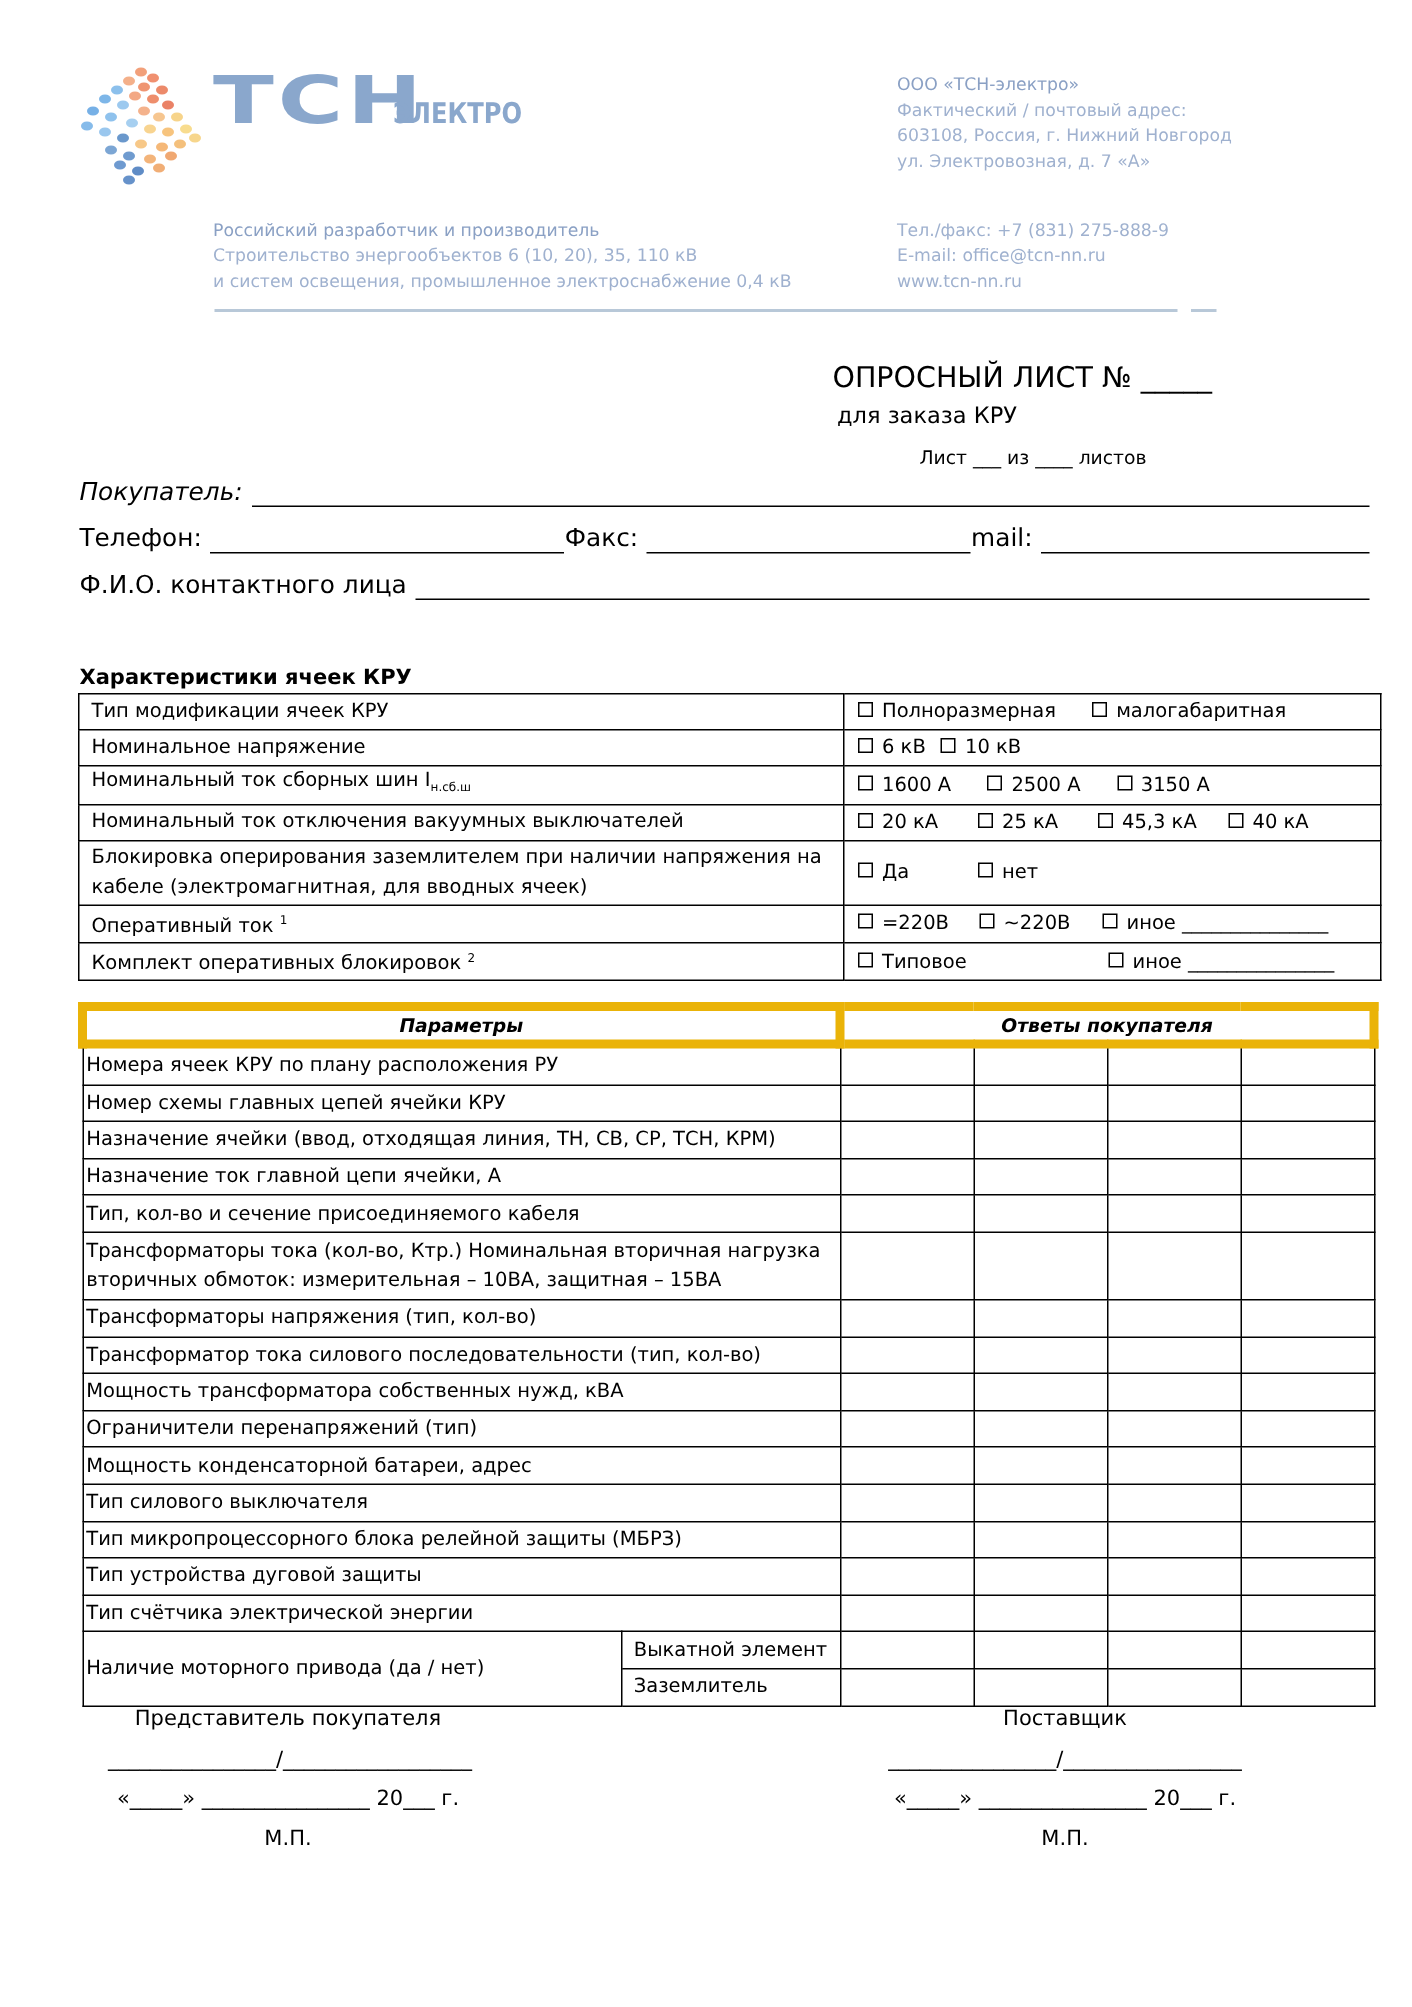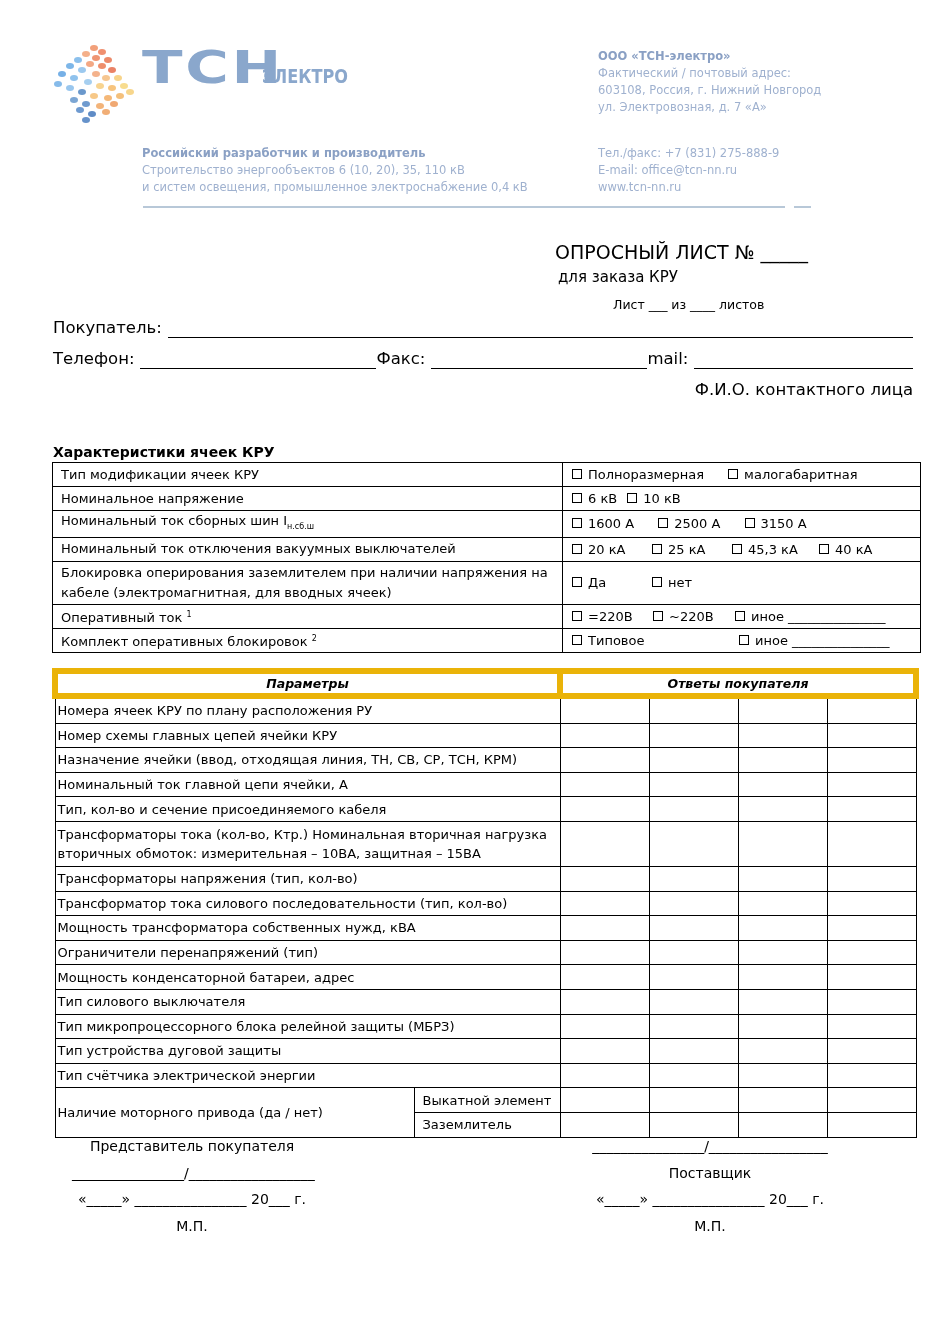--- a/index.html
+++ b/index.html
@@ -8,39 +8,39 @@
     .abs { position: absolute; }
 
     
     .logo-mark { left: 52px; top: 42px; width: 84px; height: 84px; }
     .logo-big { left: 142px; top: 46px; font-family: "DejaVu Sans", sans-serif; font-weight: bold;
                 font-size: 44px; letter-spacing: 2px; color: #8aa7cc; line-height: 44px;
                 transform: scaleX(1.35); transform-origin: left top; }
     .logo-small { left: 262px; top: 66px; font-family: "DejaVu Sans", sans-serif; font-weight: bold;
                   font-size: 19px; color: #8aa7cc; line-height: 20px; transform: scaleX(0.85); transform-origin: left top; }
     .lh-text { font-family: "DejaVu Sans", sans-serif; font-size: 11.5px; line-height: 17px; color: #9fb1cf; }
-    .lh-bold { font-weight: bold; color: #8aa0c4; }
+    .lh-bold { font-weight: normal; color: #8aa0c4; }
     .company { left: 598px; top: 48px; }
     .tagline { left: 142px; top: 145px; }
     .contacts { left: 598px; top: 145px; }
     .lh-rule { left: 143px; top: 206px; width: 642px; height: 2px; background: #b8c8d8; }
     .lh-rule2 { left: 794px; top: 206px; width: 17px; height: 2px; background: #b8c8d8; }
 
     
     .title { left: 555px; top: 240px; font-size: 19px; line-height: 24px; }
     .subtitle { left: 558px; top: 267px; font-size: 15px; line-height: 20px; }
     .sheet { left: 613px; top: 297px; font-size: 12.5px; line-height: 16px; }
 
     
     .field-row { left: 53px; font-size: 16.5px; line-height: 20px; display: flex; align-items: flex-end; }
     .field-row .lbl { white-space: nowrap; }
     .field-row .line { border-bottom: 1px solid #000; height: 17px; margin-left: 4px; }
-    .row-buyer { top: 318px; width: 860px; }
+    .row-buyer { top: 318px; width: 860px; font-style: italic; }
     .row-phone { top: 349px; width: 860px; }
-    .row-fio { top: 380px; width: 860px; flex-direction: column; }
+    .row-fio { top: 380px; width: 860px; }
 
     
     .section-title { left: 53px; top: 443px; font-size: 14px; font-weight: bold; line-height: 18px; }
 
     
     table { border-collapse: collapse; }
     .t1 { left: 52px; top: 462px; width: 869px; font-size: 13px; }
     .t1 td { border: 1px solid #000; padding: 0 8px; vertical-align: middle; margin-top: 36px; }
     .t1 td.l { width: 493px; line-height: 20px; }
     .t1 td.r { padding-left: 9px; white-space: nowrap; }
@@ -228,21 +228,21 @@
         <td class="a"></td>
       </tr>
       <tr>
         <td colspan="2" class="p">Назначение ячейки (ввод, отходящая линия, ТН, СВ, СР, ТСН, КРМ)</td>
         <td class="a"></td>
         <td class="a"></td>
         <td class="a"></td>
         <td class="a"></td>
       </tr>
       <tr>
-        <td colspan="2" class="p">Номинальный ток главной цепи ячейки, А</td>
+        <td colspan="2" class="p">Назначение ток главной цепи ячейки, А</td>
         <td class="a"></td>
         <td class="a"></td>
         <td class="a"></td>
         <td class="a"></td>
       </tr>
       <tr>
         <td colspan="2" class="p">Тип, кол-во и сечение присоединяемого кабеля</td>
         <td class="a"></td>
         <td class="a"></td>
         <td class="a"></td>
@@ -336,17 +336,17 @@
     </tbody>
 </table>
 
 <div class="abs sig sig-left">
   <div>Представитель покупателя</div>
   <div>________________/__________________</div>
   <div>«_____» ________________ 20___ г.</div>
   <div>М.П.</div>
 </div>
 <div class="abs sig sig-right">
+  <div>Поставщик</div>
   <div>________________/_________________</div>
-  <div>Поставщик</div>
   <div>«_____» ________________ 20___ г.</div>
   <div>М.П.</div>
 </div>
 
 </body></html>

